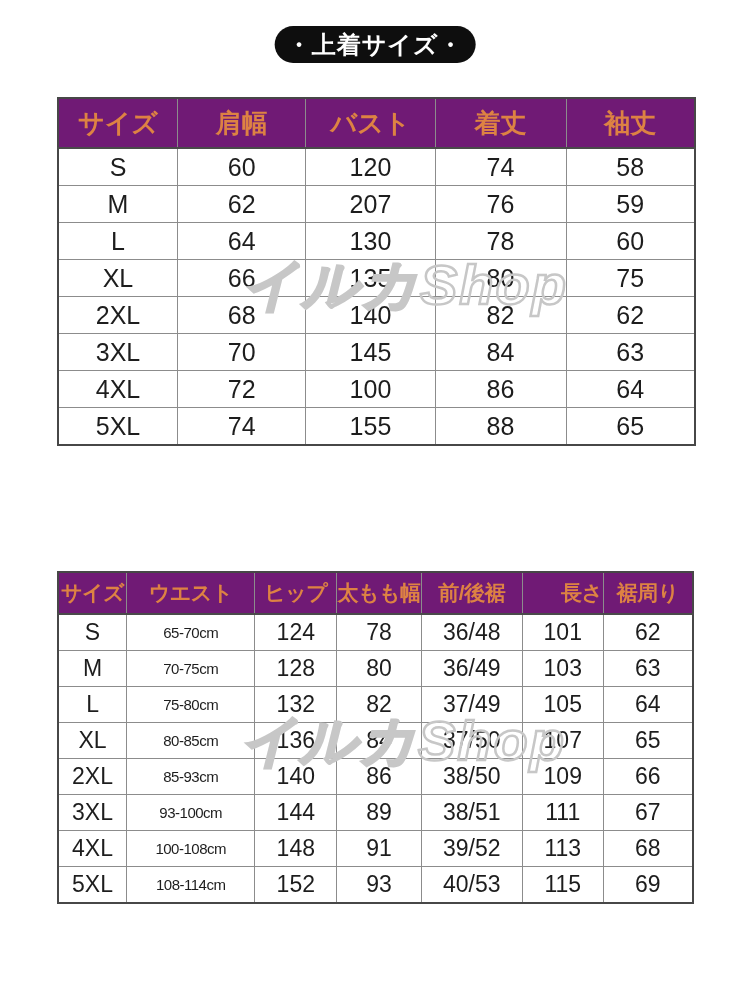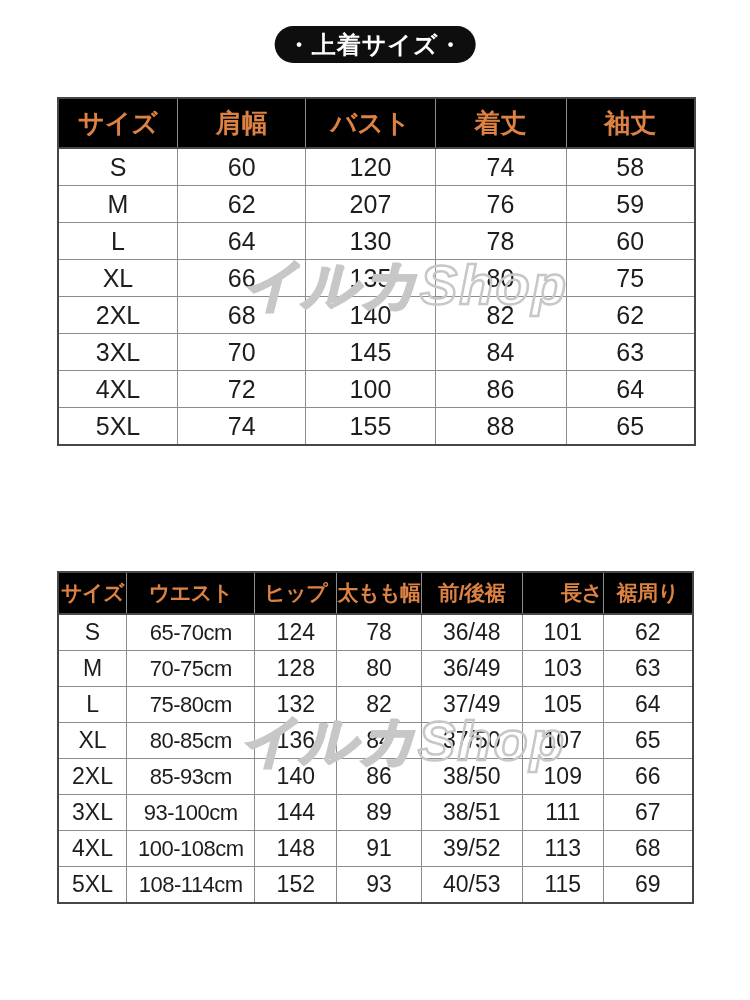--- a/index.html
+++ b/index.html
@@ -17,34 +17,34 @@
   .badge.pants { top:500px; }
 
   
   .table-wrap { position:absolute; left:57px; }
   .table-wrap.tops  { top:97px;  width:639px; }
   .table-wrap.pants { top:571px; width:637px; }
 
   table { width:100%; border-collapse:collapse; table-layout:fixed; }
   table { border:2px solid #474747; }
   th, td { border:1px solid #8c8c8c; text-align:center; vertical-align:middle; padding:0; overflow:hidden; }
-  thead th { border-bottom:2px solid #4a4a4a; color:#dd8243; font-weight:bold; background:#000000; }
+  thead th { border-bottom:2px solid #4a4a4a; color:#dd8243; font-weight:bold; background:#701a75; }
   td { color:#1d1d1d; font-weight:500; }
 
   .tops thead th { height:48px; font-size:26px; }
   .tops tbody td { height:36px; font-size:25px; }
   .tops th:nth-child(1){ width:18.7%; }
   .tops th:nth-child(2){ width:20.2%;margin-top:16px; }
   .tops th:nth-child(3){ width:20.3%; }
   .tops th:nth-child(4){ width:20.6%; }
   .tops th:nth-child(5){ width:20.2%; }
 
   .pants thead th { height:40px; font-size:21px; letter-spacing:-0.5px; }
   .pants tbody td { height:35px; font-size:23px; }
-  .pants tbody td:nth-child(2) { font-size:22px; letter-spacing:-0.5px; }
+  .pants tbody td:nth-child(2) { font-size:15px; letter-spacing:-0.5px; }
   .pants th:nth-child(1){ width:10.7%; }
   .pants th:nth-child(2){ width:20.3%; }
   .pants th:nth-child(3){ width:12.9%; }
   .pants th:nth-child(4){ width:13.3%; }
   .pants th:nth-child(5){ width:16.0%; }
   .pants th:nth-child(6){ width:12.7%;text-align:right; }
   .pants th:nth-child(7){ width:14.1%;font-family:Liberation Serif, serif; }
 
   
   .watermark {

